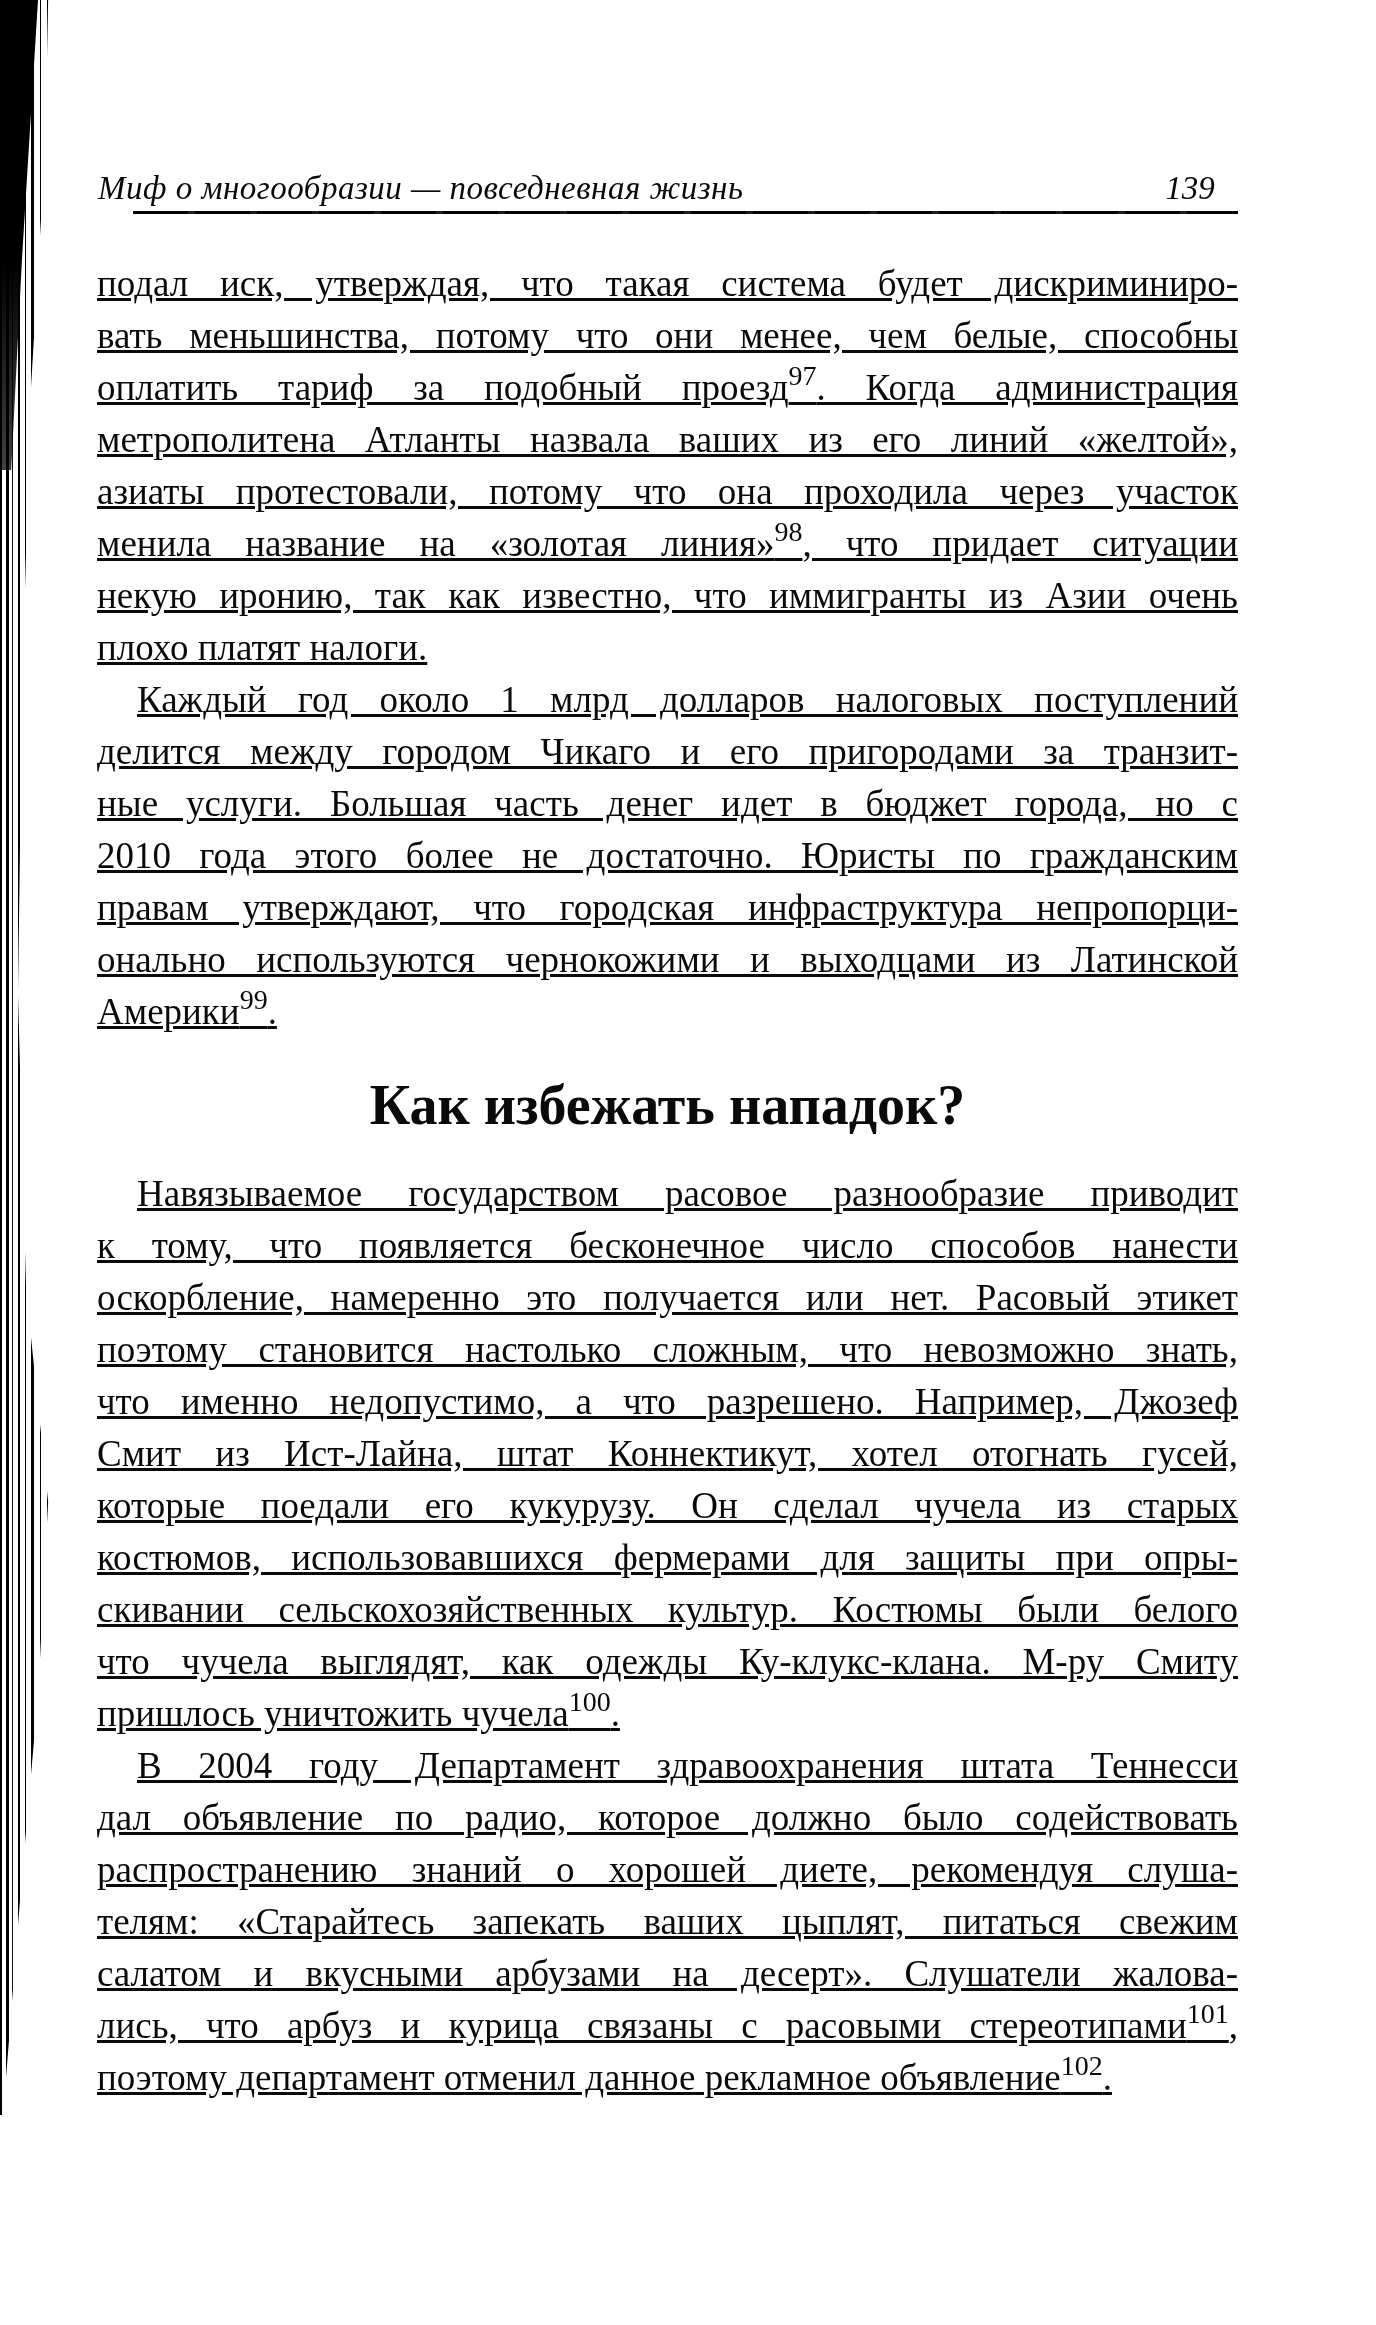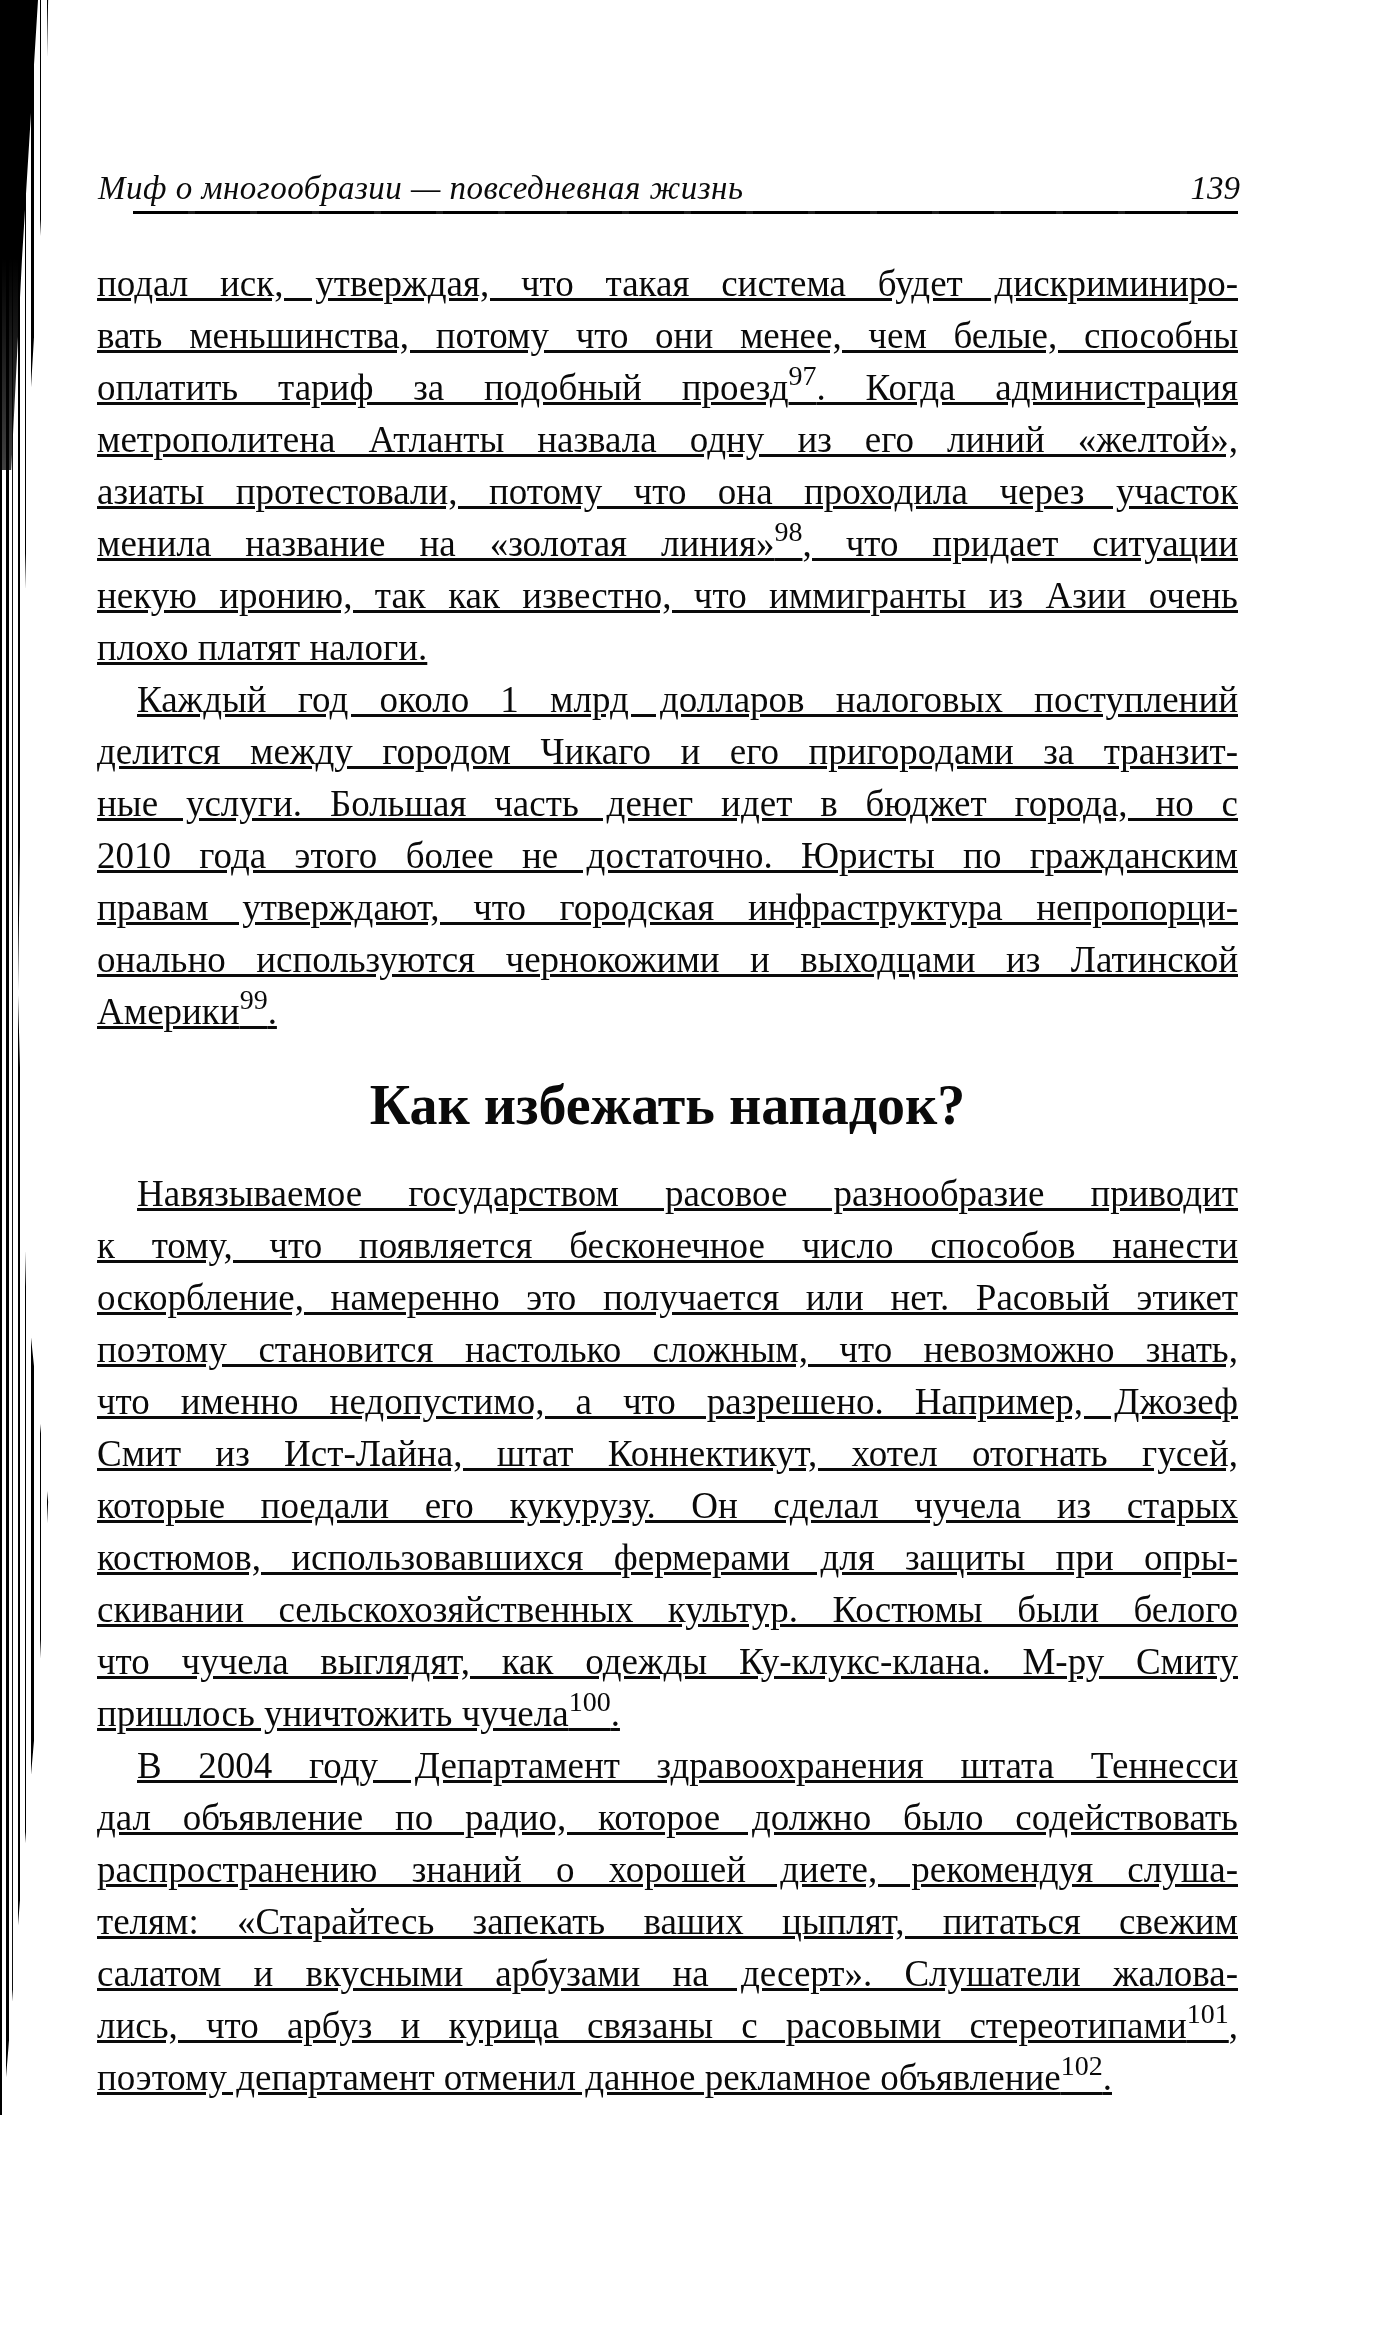--- a/index.html
+++ b/index.html
@@ -36,21 +36,21 @@
   }
 
   .running-header {
     position: absolute; left: 98px; top: 170px;
     font-style: italic; font-size: 33px; line-height: 36px;
     letter-spacing: 0.5px;
     white-space: nowrap;
   }
   .page-number {
     position: absolute; left: 1140px; top: 170px; width: 100px;
-    text-align: right;
+    text-align: center;
     font-style: italic; font-size: 33px; line-height: 36px;
   }
   .header-rule {
     position: absolute; left: 133px; top: 211px;
     width: 1105px; height: 3px;
     background: repeating-linear-gradient(90deg,
       #000 0px, #000 55px, #1c1c1c 55px, #1c1c1c 62px);
   }
 
   .body-text {
@@ -90,21 +90,21 @@
 
 <div class="page-number">139</div>
 
 <div class="header-rule"></div>
 
 <div class="body-text">
     <div class="para">
       <div class="line">подал иск, утверждая, что такая система будет дискриминиро-</div>
       <div class="line">вать меньшинства, потому что они менее, чем белые, способны</div>
       <div class="line">оплатить тариф за подобный проезд<sup>97</sup>. Когда администрация</div>
-      <div class="line">метрополитена Атланты назвала одну из его линий «желтой»,</div>
+      <div class="line">метрополитена Атланты назвала ваших из его линий «желтой»,</div>
       <div class="line">азиаты протестовали, потому что она проходила через участок</div>
       <div class="line">менила название на «золотая линия»<sup>98</sup>, что придает ситуации</div>
       <div class="line">некую иронию, так как известно, что иммигранты из Азии очень</div>
       <div class="line last">плохо платят налоги.</div>
     </div>
     <div class="para">
       <div class="line indent">Каждый год около 1 млрд долларов налоговых поступлений</div>
       <div class="line">делится между городом Чикаго и его пригородами за транзит-</div>
       <div class="line">ные услуги. Большая часть денег идет в бюджет города, но с</div>
       <div class="line">2010 года этого более не достаточно. Юристы по гражданским</div>

